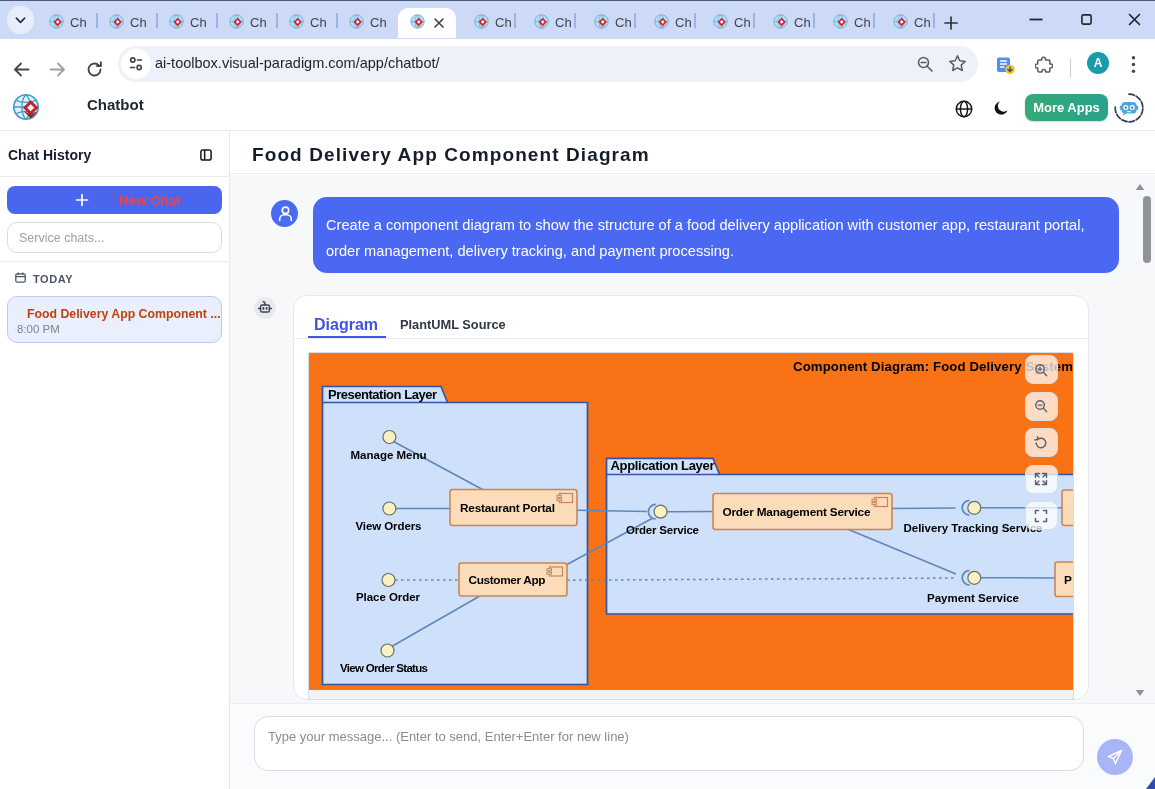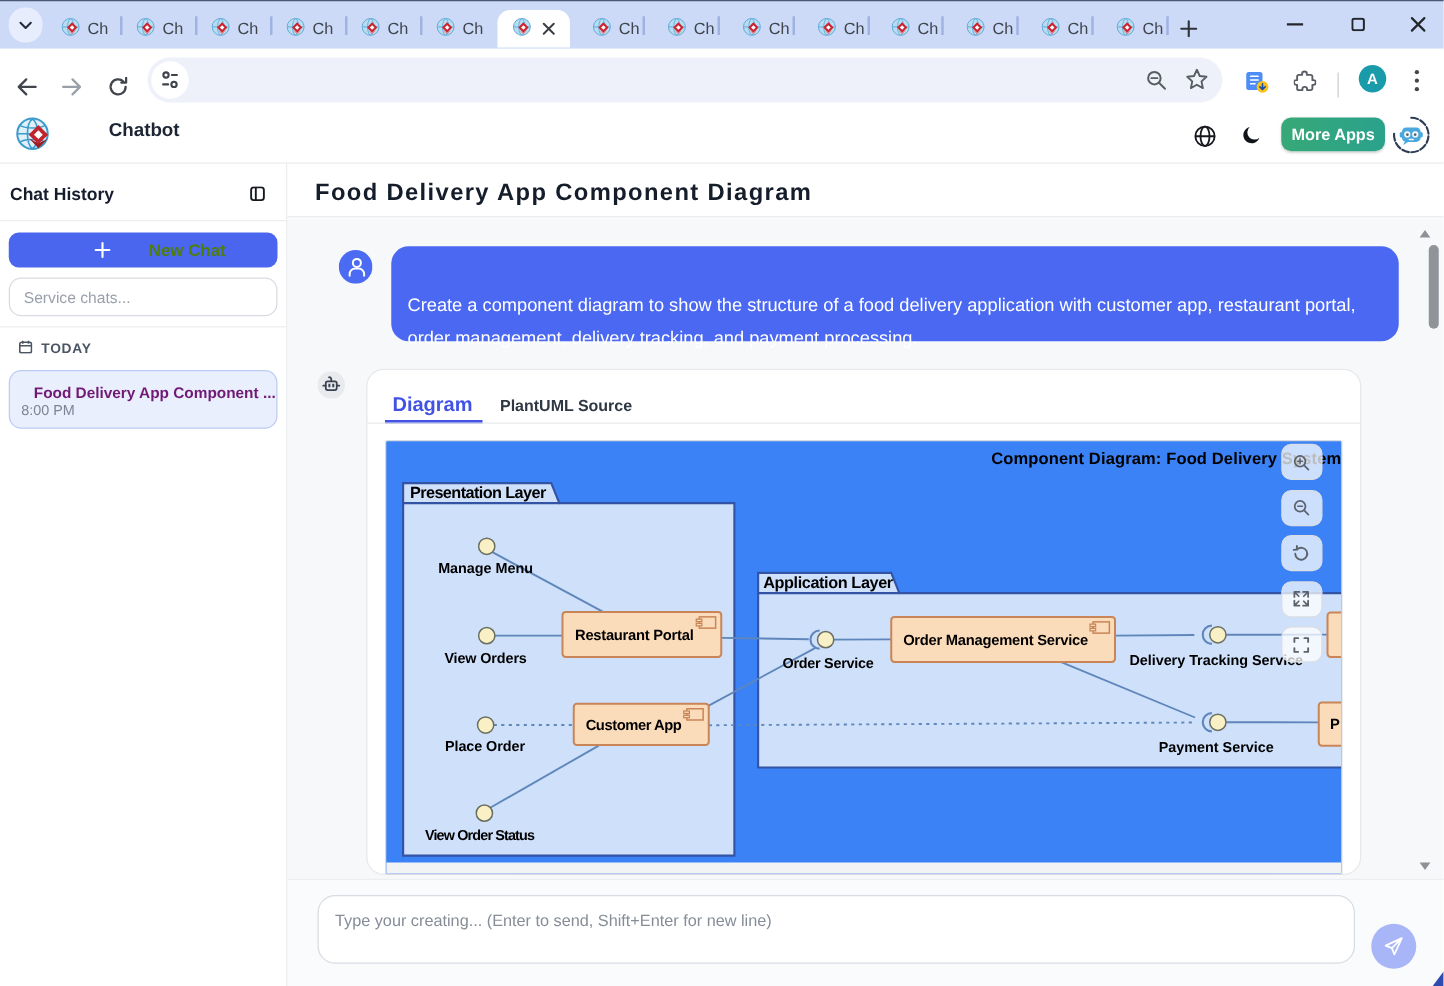--- a/index.html
+++ b/index.html
@@ -204,20 +204,21 @@
       <path d="M14.9 1.2 V5 H11" stroke="#41454c" stroke-width="1.8" fill="none" stroke-linecap="round" stroke-linejoin="round"></path>
     </svg>
 <div class="abs" style="left:118px;top:46px;width:860px;height:36px;border-radius:18px;background:#eef1f9;"></div>
 <div class="abs" style="left:121px;top:49px;width:30px;height:30px;border-radius:50%;background:#fff;"></div>
 <svg class="abs" style="left:127px;top:55px;" width="18" height="18" viewBox="0 0 18 18">
 <circle cx="5.8" cy="5" r="2.1" stroke="#3f434a" stroke-width="1.7" fill="none"></circle>
 <path d="M10.5 5 H14.5" stroke="#3f434a" stroke-width="1.7" stroke-linecap="round"></path>
 <circle cx="12.2" cy="12.5" r="2.1" stroke="#3f434a" stroke-width="1.7" fill="none"></circle>
 <path d="M3.5 12.5 H7.5" stroke="#3f434a" stroke-width="1.7" stroke-linecap="round"></path>
     </svg>
+<div class="abs" style="left:155px;top:55px;font-size:14.5px;color:#1e2126;">ai-toolbox.visual-paradigm.com/app/chatbot/</div>
 <svg class="abs" style="left:916px;top:55px;" width="18" height="18" viewBox="0 0 18 18">
       <circle cx="7.5" cy="7.5" r="5" stroke="#585c63" stroke-width="1.6" fill="none"></circle>
       <path d="M11.2 11.2 L16 16" stroke="#585c63" stroke-width="1.6" stroke-linecap="round"></path>
       <path d="M5 7.5 H10" stroke="#585c63" stroke-width="1.4" stroke-linecap="round"></path>
     </svg>
 <svg class="abs" style="left:948px;top:54px;" width="19" height="19" viewBox="0 0 19 19">
       <path d="M9.5 1.8 L11.8 6.8 L17.2 7.4 L13.2 11.1 L14.3 16.5 L9.5 13.8 L4.7 16.5 L5.8 11.1 L1.8 7.4 L7.2 6.8 Z" stroke="#585c63" stroke-width="1.5" fill="none" stroke-linejoin="round"></path>
     </svg>
 <svg class="abs" style="left:996px;top:56px;" width="20" height="19" viewBox="0 0 20 19">
 <path d="M3 1.5 h9 a2 2 0 0 1 2 2 v10.5 a2 2 0 0 1 -2 2 h-9 a2 2 0 0 1 -2 -2 v-10.5 a2 2 0 0 1 2-2 Z" fill="#4e8df6"></path>
@@ -273,56 +274,56 @@
 <div class="abs" style="left:8px;top:147px;font-size:14px;font-weight:bold;color:#151c2c;">Chat History</div>
 <svg class="abs" style="left:199.5px;top:148.5px;" width="12" height="12" viewBox="0 0 16 16">
 <rect x="1.2" y="1.2" width="13.6" height="13.6" rx="2.8" stroke="#14181f" stroke-width="2" fill="none"></rect>
 <path d="M6.2 1.2 V14.8" stroke="#14181f" stroke-width="2"></path>
     </svg>
 <div class="abs" style="left:0;top:176px;width:230px;height:1px;background:#ecedef;"></div>
 <div class="abs" style="left:7px;top:186px;width:215px;height:28px;border-radius:8px;background:#4b66ee;"></div>
 <svg class="abs" style="left:75px;top:193px;" width="14" height="14" viewBox="0 0 14 14">
       <path d="M7 1.5 V12.5 M1.5 7 H12.5" stroke="#fff" stroke-width="1.7" stroke-linecap="round"></path>
     </svg>
-<div class="abs" style="left:96px;top:192.5px;font-size:13.5px;font-weight:bold;color:#4d7c0f;padding-left:23px;">New Chat</div>
+<div class="abs" style="left:96px;top:192.5px;font-size:13.5px;font-weight:bold;color:#ef4444;padding-left:23px;">New Chat</div>
 <div class="abs" style="left:7px;top:222px;width:215px;height:31px;border-radius:10px;background:#fff;border:1px solid #d8dbe0;"></div>
 <div class="abs" style="left:19px;top:230.5px;font-size:12.5px;color:#9aa1ac;">Service chats...</div>
 <div class="abs" style="left:0;top:261px;width:230px;height:1px;background:#ecedef;"></div>
 <svg class="abs" style="left:15px;top:271.5px;" width="11" height="11" viewBox="0 0 11 11">
 <rect x="0.8" y="1.8" width="9.4" height="8.4" rx="1.5" stroke="#4b5563" stroke-width="1.3" fill="none"></rect>
 <path d="M3.2 0.5 V3 M7.8 0.5 V3 M0.8 4.6 H10.2" stroke="#4b5563" stroke-width="1.3"></path>
     </svg>
 <div class="abs" style="left:33px;top:272.5px;font-size:11px;font-weight:bold;letter-spacing:0.6px;color:#4b5563;">TODAY</div>
 <div class="abs" style="left:7px;top:295.5px;width:215px;height:47px;border-radius:10px;background:#e9effd;border:1px solid #bccbf4;"></div>
-<div class="abs" style="left:17px;top:306.5px;font-size:12.3px;font-weight:bold;color:#701a75;padding-left:10px;">Food Delivery App Component ...</div>
+<div class="abs" style="left:17px;top:306.5px;font-size:12.3px;font-weight:bold;color:#c2410c;padding-left:10px;">Food Delivery App Component ...</div>
 <div class="abs" style="left:17px;top:322.5px;font-size:11.5px;color:#7d8493;">8:00 PM</div>
 <div class="abs" style="left:230px;top:131px;width:925px;height:43px;background:#fff;border-bottom:1px solid #e8e9eb;"></div>
 <div class="abs" style="left:252px;top:143.5px;font-size:19px;font-weight:bold;letter-spacing:1.1px;color:#151d2b;">Food Delivery App Component Diagram</div>
 <div class="abs" style="left:230px;top:175px;width:925px;height:528px;background:#f7f8fa;"></div>
 <svg class="abs" style="left:271px;top:200px;" width="27" height="27" viewBox="0 0 27 27">
 <circle cx="13.5" cy="13.5" r="13.5" fill="#4c6bf3"></circle>
 <circle cx="14.5" cy="10.3" r="3.2" stroke="#fff" stroke-width="1.6" fill="none"></circle>
 <path d="M8.7 20.5 v-1.2 a4.5 4.5 0 0 1 4.5 -4.5 h2.6 a4.5 4.5 0 0 1 4.5 4.5 v1.2" stroke="#fff" stroke-width="1.6" fill="none" stroke-linecap="round"></path>
     </svg>
 <div class="abs" style="left:313px;top:197px;width:806px;height:76px;border-radius:14px;background:#4a68f2;"></div>
-<div class="abs" style="left:326px;top:212px;width:790px;font-size:14.6px;line-height:26px;color:#fff;margin-top:20px;">Create a component diagram to show the structure of a food delivery application with customer app, restaurant portal,<br>order management, delivery tracking, and payment processing.</div>
+<div class="abs" style="left:326px;top:212px;width:790px;font-size:14.6px;line-height:26px;color:#fff;">Create a component diagram to show the structure of a food delivery application with customer app, restaurant portal,<br>order management, delivery tracking, and payment processing.</div>
 <svg class="abs" style="left:254px;top:297px;" width="22" height="22" viewBox="0 0 22 22">
 <circle cx="11" cy="11" r="11" fill="#e8eaee"></circle>
 <rect x="6.6" y="8" width="8.8" height="7" rx="1.6" stroke="#39414f" stroke-width="1.4" fill="none"></rect>
 <path d="M11 8 V6.2 a1.8 1.8 0 0 0 -1.8 -1.4" stroke="#39414f" stroke-width="1.4" fill="none" stroke-linecap="round"></path>
 <path d="M4.6 11.5 h2 M15.4 11.5 h2" stroke="#39414f" stroke-width="1.4" stroke-linecap="round"></path>
 <rect x="8.7" y="10" width="1.6" height="2.8" fill="#39414f"></rect>
       <rect x="11.8" y="10" width="1.6" height="2.8" fill="#39414f"></rect>
     </svg>
 <div class="abs" style="left:292.5px;top:295px;width:796.5px;height:405px;border-radius:14px;background:#fff;border:1px solid #e6e8ec;"></div>
 <div class="abs" style="left:307.5px;top:316px;width:77px;text-align:center;font-size:16px;font-weight:bold;color:#4152e4;">Diagram</div>
 <div class="abs" style="left:307.5px;top:336px;width:78px;height:2.5px;background:#4152e4;"></div>
 <div class="abs" style="left:400px;top:316.5px;font-size:12.8px;font-weight:bold;color:#2f3744;">PlantUML Source</div>
 <div class="abs" style="left:293.5px;top:338px;width:794.5px;height:1px;background:#e8eaed;"></div>
-<div class="abs" style="left:307.5px;top:352px;width:766px;height:348px;background:#3b82f6;border:1px solid #d8dbe0;border-radius:2px;overflow:hidden;">
+<div class="abs" style="left:307.5px;top:352px;width:766px;height:348px;background:#f97316;border:1px solid #d8dbe0;border-radius:2px;overflow:hidden;">
 <svg width="764" height="346" viewBox="0 0 764 346" style="position:absolute;left:0;top:0;">
         <text x="484" y="18" font-size="13.2" font-weight="bold" fill="#000" textLength="280">Component Diagram: Food Delivery System</text>
         <path d="M13.5 49.5 V33.5 H132 L138.5 49.5 H278.5 V331.5 H13.5 Z" fill="#cfe0fa" stroke="#3353a4" stroke-width="1.7"></path>
         <path d="M13.5 49.5 H138.5" stroke="#3353a4" stroke-width="1.7"></path>
         <text x="19" y="45.5" font-size="13" font-weight="bold" fill="#000" textLength="109">Presentation Layer</text>
         <path d="M297.5 121.5 V105.3 H404 L410.5 121.5 H767 V261 H297.5 Z" fill="#cfe0fa" stroke="#3353a4" stroke-width="1.7"></path>
         <path d="M297.5 121.5 H410.5" stroke="#3353a4" stroke-width="1.7"></path>
         <text x="301.5" y="117" font-size="13" font-weight="bold" fill="#000" textLength="104">Application Layer</text>
         <line x1="84.5" y1="88.5" x2="173.5" y2="136.5" stroke="#5f86ba" stroke-width="1.5"></line>
         <line x1="86.5" y1="155.5" x2="141" y2="155.5" stroke="#5f86ba" stroke-width="1.5"></line>
@@ -396,21 +397,21 @@
 <div class="abs" style="left:1024.5px;top:464.5px;width:33.5px;height:29px;border-radius:8px;background:rgba(255,255,255,0.74);border:1px solid #dadde2;"></div>
 <svg class="abs" style="left:1034.2px;top:472.0px;" width="14" height="14" viewBox="0 0 14 14">
       <path d="M8.5 1.5 h4 v4 M12.3 1.7 L9 5 M5.5 12.5 h-4 v-4 M1.7 12.3 L5 9 M1.5 5.5 v-4 h4 M1.7 1.7 L5 5 M12.5 8.5 v4 h-4 M12.3 12.3 L9 9" stroke="#5c636d" stroke-width="1.4" fill="none" stroke-linecap="round" stroke-linejoin="round"></path>
     </svg>
 <div class="abs" style="left:1024.5px;top:501px;width:33.5px;height:29px;border-radius:8px;background:rgba(255,255,255,0.74);border:1px solid #dadde2;"></div>
 <svg class="abs" style="left:1034.2px;top:508.5px;" width="14" height="14" viewBox="0 0 14 14">
       <path d="M1.5 4.5 v-3 h3 M9.5 1.5 h3 v3 M12.5 9.5 v3 h-3 M4.5 12.5 h-3 v-3" stroke="#5c636d" stroke-width="1.5" fill="none" stroke-linecap="round" stroke-linejoin="round"></path>
     </svg>
 <div class="abs" style="left:230px;top:703px;width:925px;height:86px;background:#fafbfc;border-top:1px solid #eceef1;"></div>
 <div class="abs" style="left:254px;top:716px;width:830px;height:55px;border-radius:14px;background:#fff;border:1px solid #d9dce2;"></div>
-<div class="abs" style="left:268px;top:729px;font-size:13px;color:#868d98;">Type your creating... (Enter to send, Shift+Enter for new line)</div>
+<div class="abs" style="left:268px;top:729px;font-size:13px;color:#868d98;">Type your message... (Enter to send, Enter+Enter for new line)</div>
 <div class="abs" style="left:1097px;top:738.5px;width:36px;height:36px;border-radius:50%;background:#a8b6f8;"></div>
 <svg class="abs" style="left:1106px;top:747.5px;" width="18" height="18" viewBox="0 0 18 18">
 <path d="M15.5 2.5 L2.5 8.5 L7.5 10.5 L15.5 2.5 L9.5 15.5 L7.5 10.5" stroke="#fff" stroke-width="1.4" fill="none" stroke-linejoin="round" stroke-linecap="round"></path>
     </svg>
 <svg class="abs" style="left:1135px;top:183px;" width="10" height="8" viewBox="0 0 10 8">
       <path d="M5 1 L9.3 7 H0.7 Z" fill="#8e9196"></path>
     </svg>
 <div class="abs" style="left:1142.5px;top:196px;width:8px;height:67px;border-radius:4px;background:#909499;"></div>
 <svg class="abs" style="left:1135px;top:689px;" width="10" height="8" viewBox="0 0 10 8">
       <path d="M5 7 L9.3 1 H0.7 Z" fill="#8e9196"></path>

